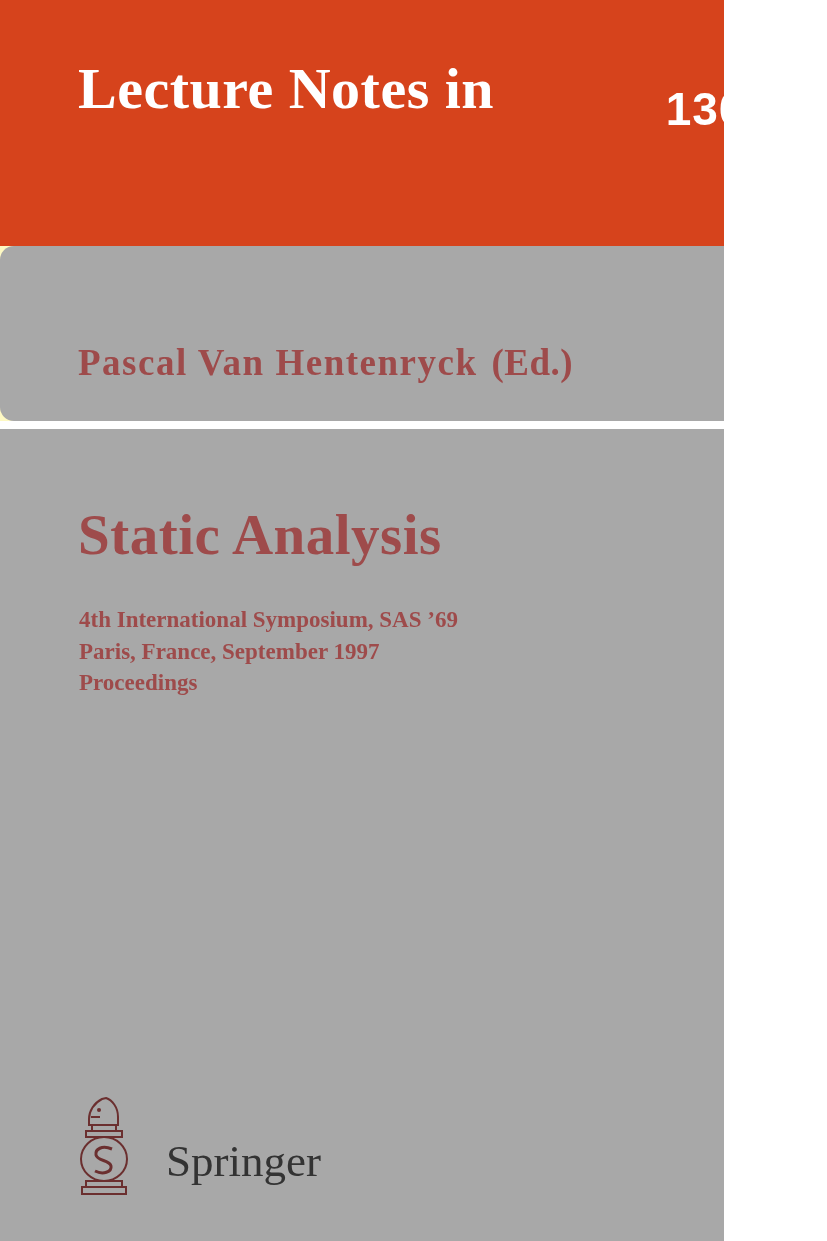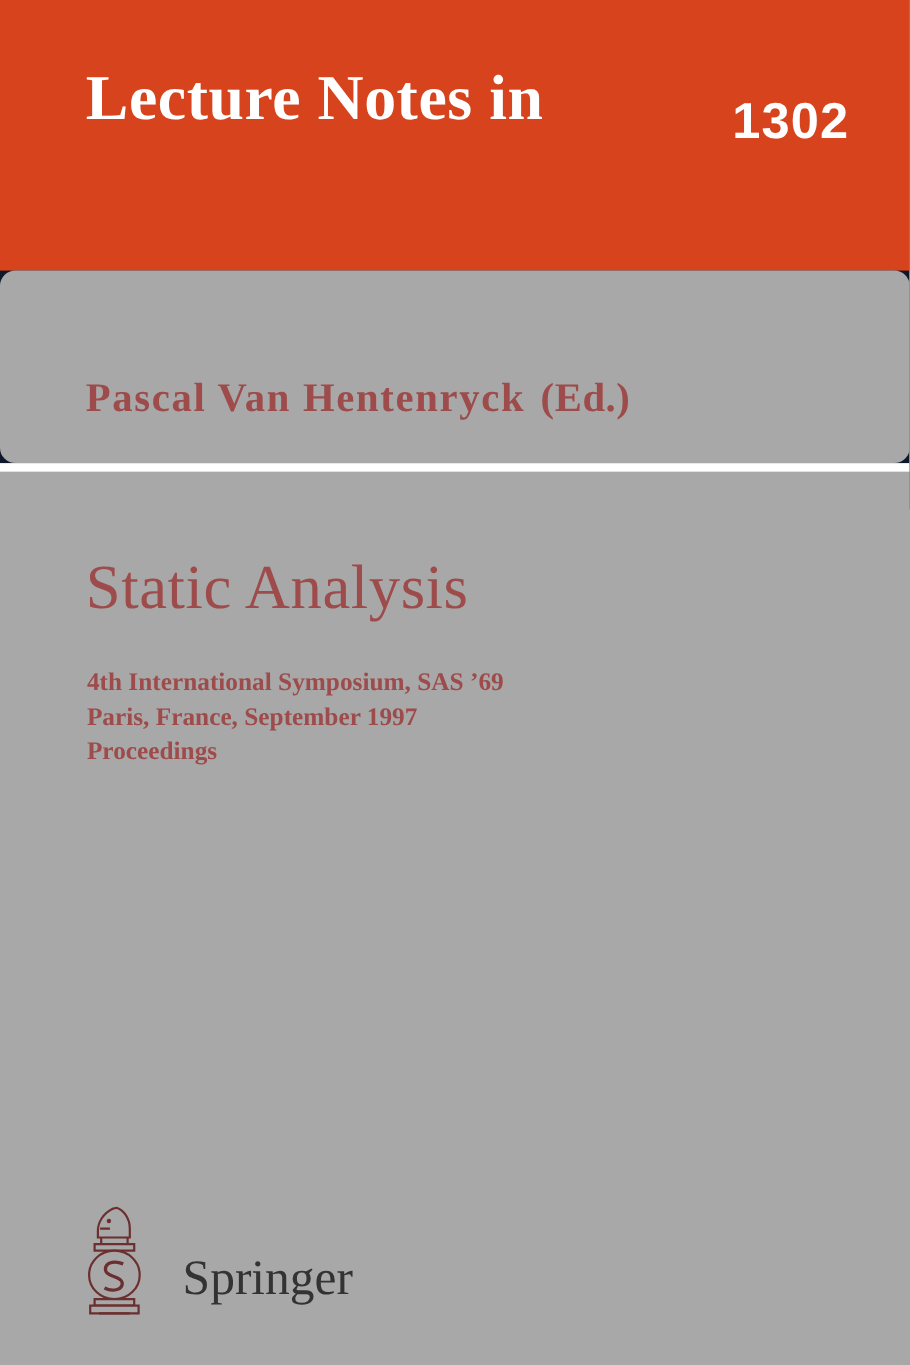--- a/index.html
+++ b/index.html
@@ -5,23 +5,23 @@
   html, body {
     margin: 0;
     padding: 0;
     background: #ffffff;
   }
   body {
     font-family: "Liberation Serif", serif;
   }
   .cover {
     position: relative;
-    width: 827px;
+    width: 724px;
     height: 1241px;
-    background: #0f172a;
+    background: #fef9c3;
     overflow: hidden;
   }
   
   .band {
     position: absolute;
     left: 0;
     top: 0;
     width: 827px;
     height: 246px;
     background: #d6431c;
@@ -100,21 +100,21 @@
     width: 827px;
     height: 812px;
     background: #a8a8a8;
   }
   .book-title {
     position: absolute;
     left: 78px;
     top: 73px;
     color: #9e4b4b;
     font-family: "Liberation Serif", serif;
-    font-weight: normal;
+    font-weight: bold;
     font-size: 57px;
     letter-spacing: 0.5px;
     white-space: nowrap;
   }
   .subtitle {
     position: absolute;
     left: 79px;
     top: 175px;
     color: #9e4b4b;
     font-family: "Liberation Serif", serif;

